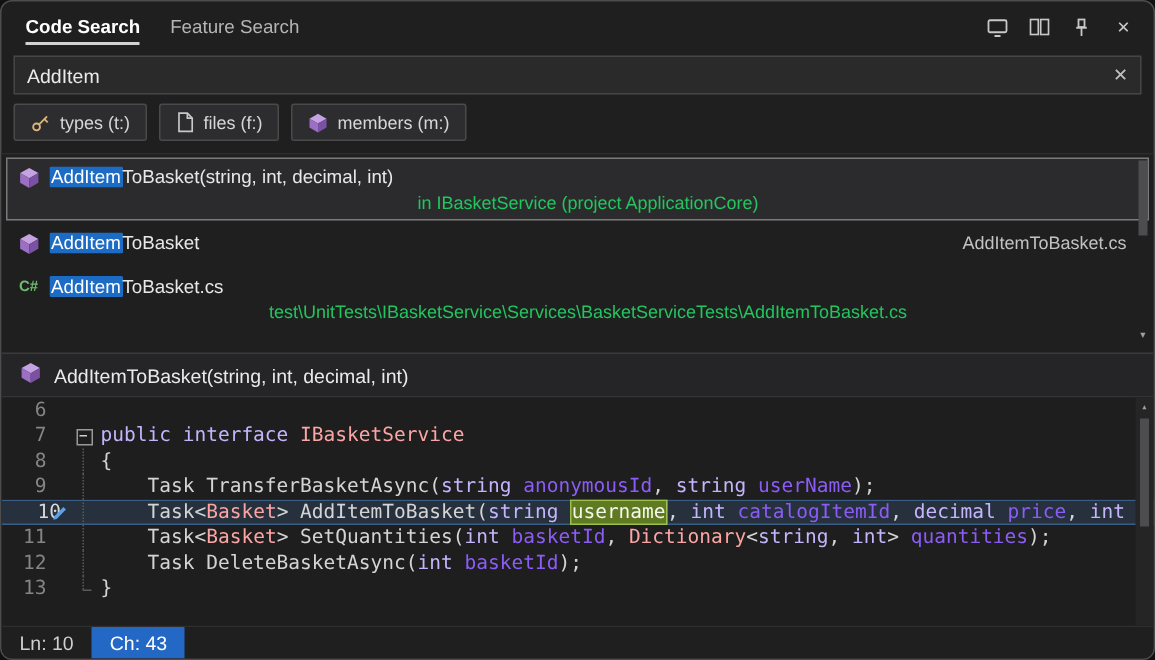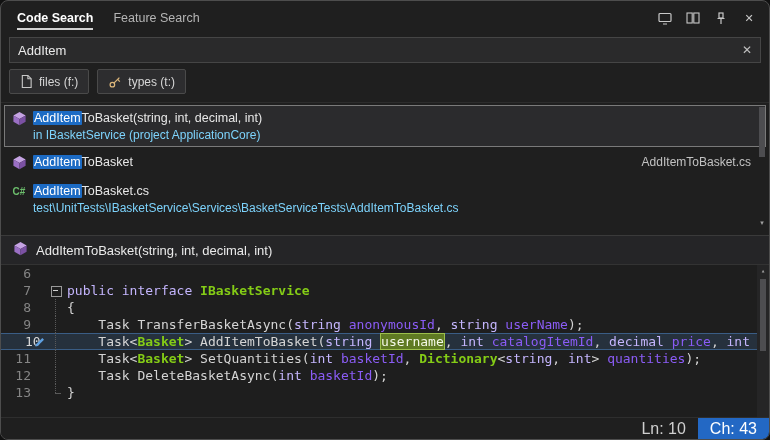--- a/index.html
+++ b/index.html
@@ -38,46 +38,46 @@
   
   .results { height:128px; flex:none; position:relative; overflow:hidden; background:#1f1f1f; border-top:1px solid #2c2c2c; }
   .result { margin:2px 3px; padding:3px 14px 4px 6px; border:1px solid transparent; }
   .result.selected { background:#2b2b2d; border-color:#7a7a7a; }
   .result-line1 { display:flex; align-items:center; height:18px; }
   .ricon { width:16px; flex:none; display:flex; align-items:center; justify-content:center; margin-right:6px; }
   .csicon { color:#6CBE6C; font-weight:bold; font-size:10px; }
   .result-title { font-size:12.5px; color:#e8e8e8; white-space:nowrap; overflow:hidden; }
   .match { background:#1C6BC4; color:#fff; padding:0 1px; border-radius:1px; }
   .result-file { margin-left:auto; color:#c2c2c2; font-size:12px; padding-left:12px; white-space:nowrap; }
-  .result-sub { padding-left:22px; color:#7dd3fc; font-size:12px; margin-top:1px; white-space:nowrap; overflow:hidden; }
+  .result-sub { padding-left:22px; color:#22c55e; font-size:12px; margin-top:1px; white-space:nowrap; overflow:hidden;text-align:center; }
   .sb-track { position:absolute; right:1px; top:2px; bottom:2px; width:12px; }
   .sb-thumb { position:absolute; left:3px; width:6px; background:#4d4d50; }
   .sb-arrow { position:absolute; left:0; right:0; text-align:center; font-size:7px; color:#9f9f9f; }
   
   .spacer { height:5px; flex:none; background:#1f1f1f; }
   .preview-header { height:30px; flex:none; background:#252527; border-top:1px solid #3a3a3a; border-bottom:1px solid #333; display:flex; align-items:center; gap:8px; padding:0 12px; font-size:13px; color:#eaeaea; }
   
   .editor { flex:1; background:#1e1e1e; position:relative; overflow:hidden; font-family:"DejaVu Sans Mono", monospace; font-size:13px; }
   .code-row { display:flex; height:17px; line-height:17px; white-space:pre; }
   .line-num { width:30px; text-align:right; color:#858585; flex:none; }
   .line-marker { width:18px; flex:none; display:flex; align-items:center; justify-content:center; }
   .outline { width:14px; flex:none; position:relative; }
   .outline.box::before { content:""; position:absolute; left:2px; top:4px; width:9px; height:9px; border:1px solid #9a9a9a; background:#1e1e1e; }
   .outline.box::after { content:""; position:absolute; left:4px; top:8px; width:5px; height:1px; background:#cfcfcf; }
   .outline.line::before { content:""; position:absolute; left:6px; top:0; bottom:0; border-left:1px dotted #5a5a5a; }
   .outline.end::before { content:""; position:absolute; left:6px; top:0; height:9px; border-left:1px dotted #5a5a5a; }
   .outline.end::after { content:""; position:absolute; left:6px; top:9px; width:6px; height:1px; background:#5a5a5a; }
   .code-text { flex:1; padding-left:4px; color:#d4d4d4; overflow:hidden; }
-  .tk-kw { color:#c4b5fd; } .tk-ty { color:#84cc16;font-weight:bold; } .tk-pm { color:#8b5cf6; } .tk-pl { color:#D4D4D4; }
+  .tk-kw { color:#c4b5fd; } .tk-ty { color:#fca5a5; } .tk-pm { color:#8b5cf6; } .tk-pl { color:#D4D4D4; }
   .tk-hl { background:#5F7A23; border:1px solid #9CC04B; color:#F4F8E8; }
   .code-row.active { background:rgba(64,106,156,0.25); box-shadow: inset 0 1px 0 #3a5d85, inset 0 -1px 0 #3a5d85, inset -2px 0 0 #4f8fd6; }
   .code-row.active .line-num { color:#d8d8d8;padding-left:24px; }
   .editor .sb-track { background:#252526; top:0; bottom:0; right:0; }
   
-  .statusbar { height:22px; flex:none; background:#1f1f1f; border-top:1px solid #2e2e2e; display:flex; align-items:stretch; justify-content:flex-end; font-size:16px; }
+  .statusbar { height:22px; flex:none; background:#1f1f1f; border-top:1px solid #2e2e2e; display:flex; align-items:stretch; font-size:13px; }
   .status-seg { padding:0 12px; display:flex; align-items:center; color:#cfcfcf; }
   .status-seg.ch { background:#2368c4; color:#ffffff; }
 </style>
 </head>
 <body>
 
 <div class="window">
 
   <div class="tabbar">
     <div class="tab active">
@@ -113,40 +113,50 @@
   </div>
 
   <div class="search-row">
     <div class="search-box">
       <input class="search-input" value="AddItem" style="">
       <span class="clear-btn">✕</span>
     </div>
   </div>
 
   <div class="chips">
-    <div class="chip">
-      <span>
-        <svg width="13" height="15" viewBox="0 0 14 16">
-            <path d="M2.5 1.5 h6 l3.5 3.5 v9.5 h-9.5 z" fill="none" stroke="#c8c8c8" stroke-width="1.2"></path>
-            <path d="M8.5 1.5 v3.5 h3.5" fill="none" stroke="#c8c8c8" stroke-width="1.2"></path>
-          </svg>
-      </span>
-      <span>files (f:)</span>
-    </div>
     <div class="chip">
       <span>
         <svg width="14" height="14" viewBox="0 0 16 16">
             <g fill="none" stroke="#DCB67A" stroke-width="1.4">
               <circle cx="5" cy="11" r="2.6"></circle>
               <path d="M7 9 L13 3"></path>
               <path d="M11 5 L13.5 7.5"></path>
             </g>
           </svg>
       </span>
       <span>types (t:)</span>
+    </div>
+    <div class="chip">
+      <span>
+        <svg width="13" height="15" viewBox="0 0 14 16">
+            <path d="M2.5 1.5 h6 l3.5 3.5 v9.5 h-9.5 z" fill="none" stroke="#c8c8c8" stroke-width="1.2"></path>
+            <path d="M8.5 1.5 v3.5 h3.5" fill="none" stroke="#c8c8c8" stroke-width="1.2"></path>
+          </svg>
+      </span>
+      <span>files (f:)</span>
+    </div>
+    <div class="chip">
+      <span>
+        <svg width="14" height="14" viewBox="0 0 16 16">
+            <path d="M8 1 L14.5 4.7 L8 8.4 L1.5 4.7 Z" fill="#C5A3E3"></path>
+            <path d="M1.5 4.7 L8 8.4 L8 15.2 L1.5 11.5 Z" fill="#9A6FC4"></path>
+            <path d="M14.5 4.7 L8 8.4 L8 15.2 L14.5 11.5 Z" fill="#7B51A3"></path>
+          </svg>
+      </span>
+      <span>members (m:)</span>
     </div>
   </div>
 
   <div class="results">
 
     <div class="result selected">
       <div class="result-line1">
         <span class="ricon">
           <svg width="15" height="15" viewBox="0 0 16 16">
               <path d="M8 1 L14.5 4.7 L8 8.4 L1.5 4.7 Z" fill="#C5A3E3"></path>

